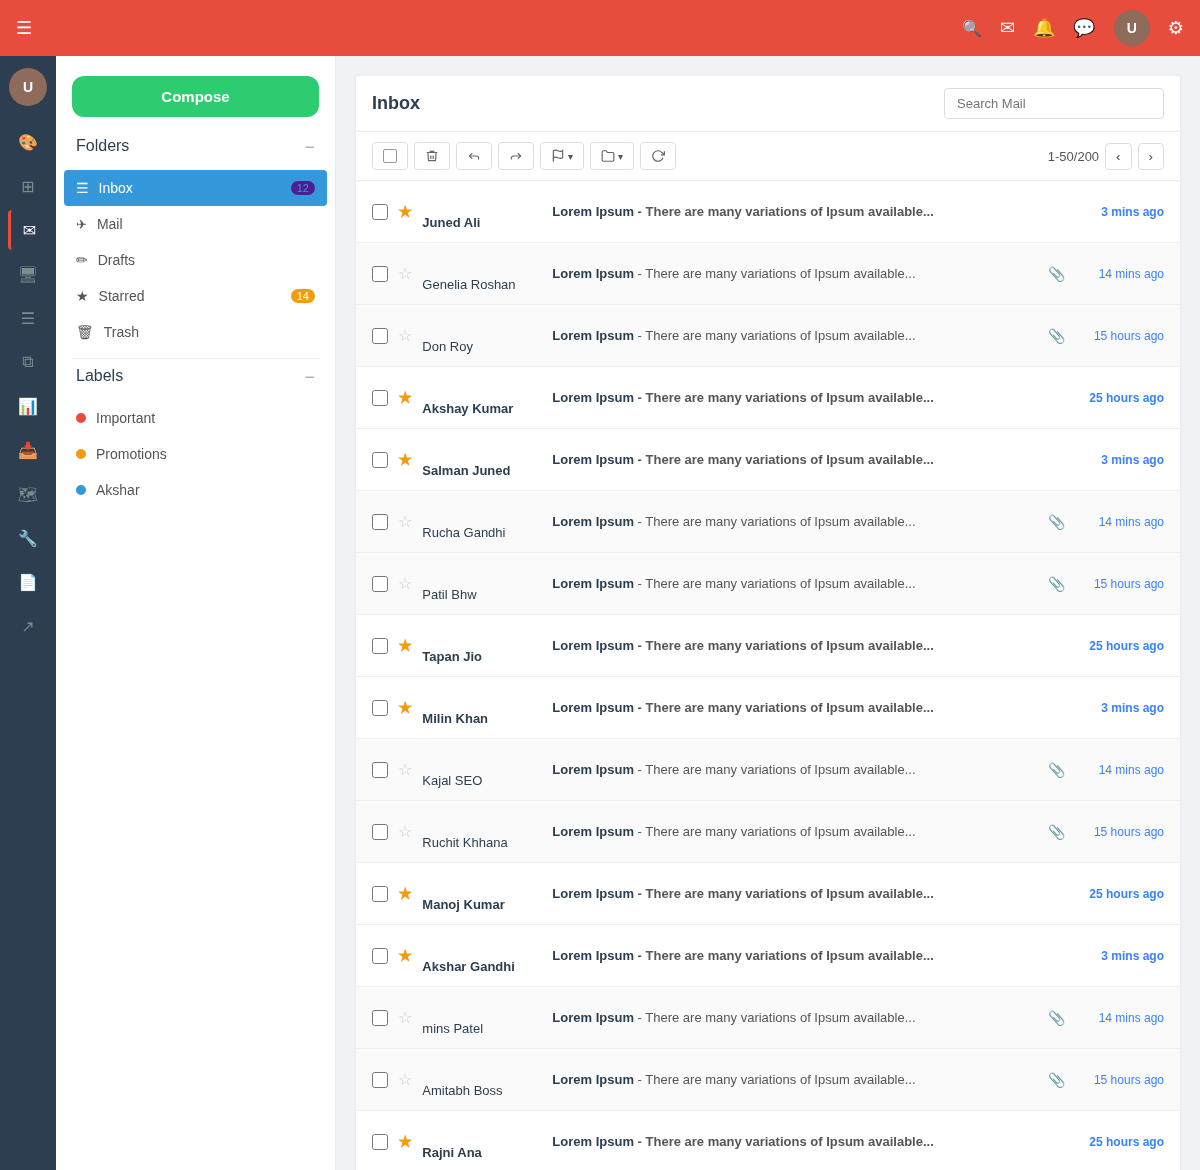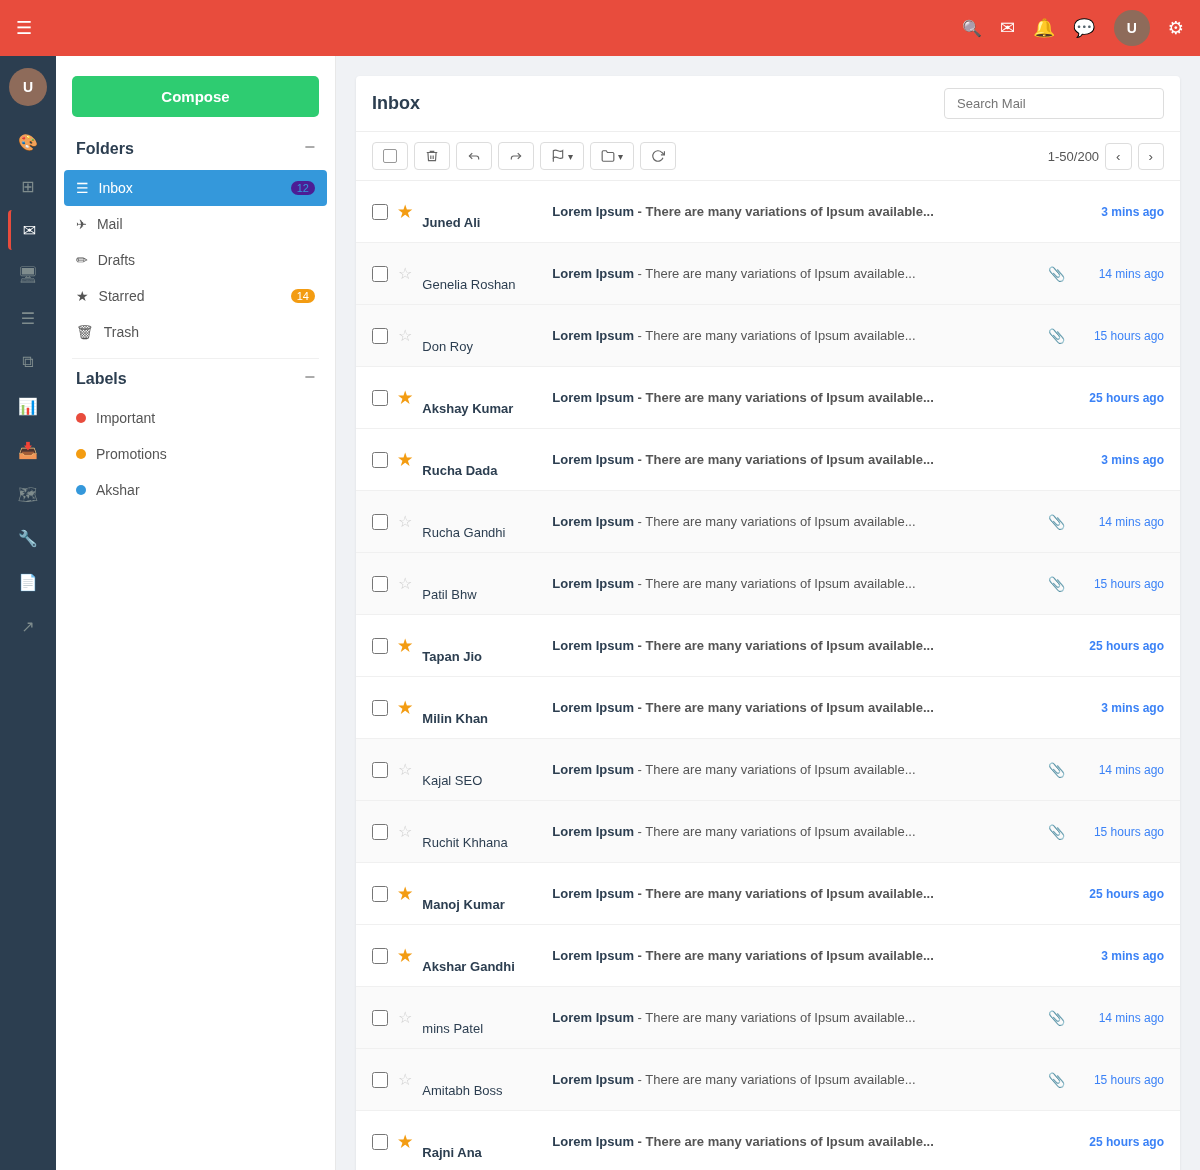--- a/index.html
+++ b/index.html
@@ -49,36 +49,36 @@
       flex-shrink: 0;
       overflow-y: auto;
     }
 
     .compose-btn {
       display: block;
       margin: 0 16px 20px 16px;
       background: #2ecc71;
       color: white;
       border: none;
-      border-radius: 5px;
+      border-radius: 12px;
       padding: 12px 0;
       text-align: center;
       font-size: 15px;
       font-weight: 600;
       cursor: pointer;
       width: calc(100% - 32px);
     }
 
     .sidebar-section-title {
       font-size: 16px;
-      font-weight: 700;
+      font-weight: 400;
       color: #2c3e50;
       padding: 0 20px 12px 20px;
       display: flex;
-      align-items: flex-end;
+      align-items: flex-start;
       justify-content: space-between;
     }
     .sidebar-section-title .minus { color: #aaa; font-size: 18px; cursor: pointer; }
 
     .sidebar-item {
       display: flex;
       align-items: center;
       padding: 10px 20px;
       cursor: pointer;
       font-size: 14px;
@@ -368,21 +368,21 @@
       <input type="checkbox" class="cb" style="">
       <span class="star filled">★</span>
       <span class="sender">Akshay Kumar</span>
       <span class="subject"><strong>Lorem Ipsum</strong> - There are many variations of Ipsum available...</span>
 
       <span class="time">25 hours ago</span>
     </div>
             <div class="email-row unread">
       <input type="checkbox" class="cb" style="">
       <span class="star filled">★</span>
-      <span class="sender">Rucha Dada</span>
+      <span class="sender">Salman Juned</span>
       <span class="subject"><strong>Lorem Ipsum</strong> - There are many variations of Ipsum available...</span>
 
       <span class="time">3 mins ago</span>
     </div>
             <div class="email-row read">
       <input type="checkbox" class="cb" style="">
       <span class="star empty">☆</span>
       <span class="sender">Rucha Gandhi</span>
       <span class="subject"><strong>Lorem Ipsum</strong> - There are many variations of Ipsum available...</span>
       <span class="attach">📎</span>

